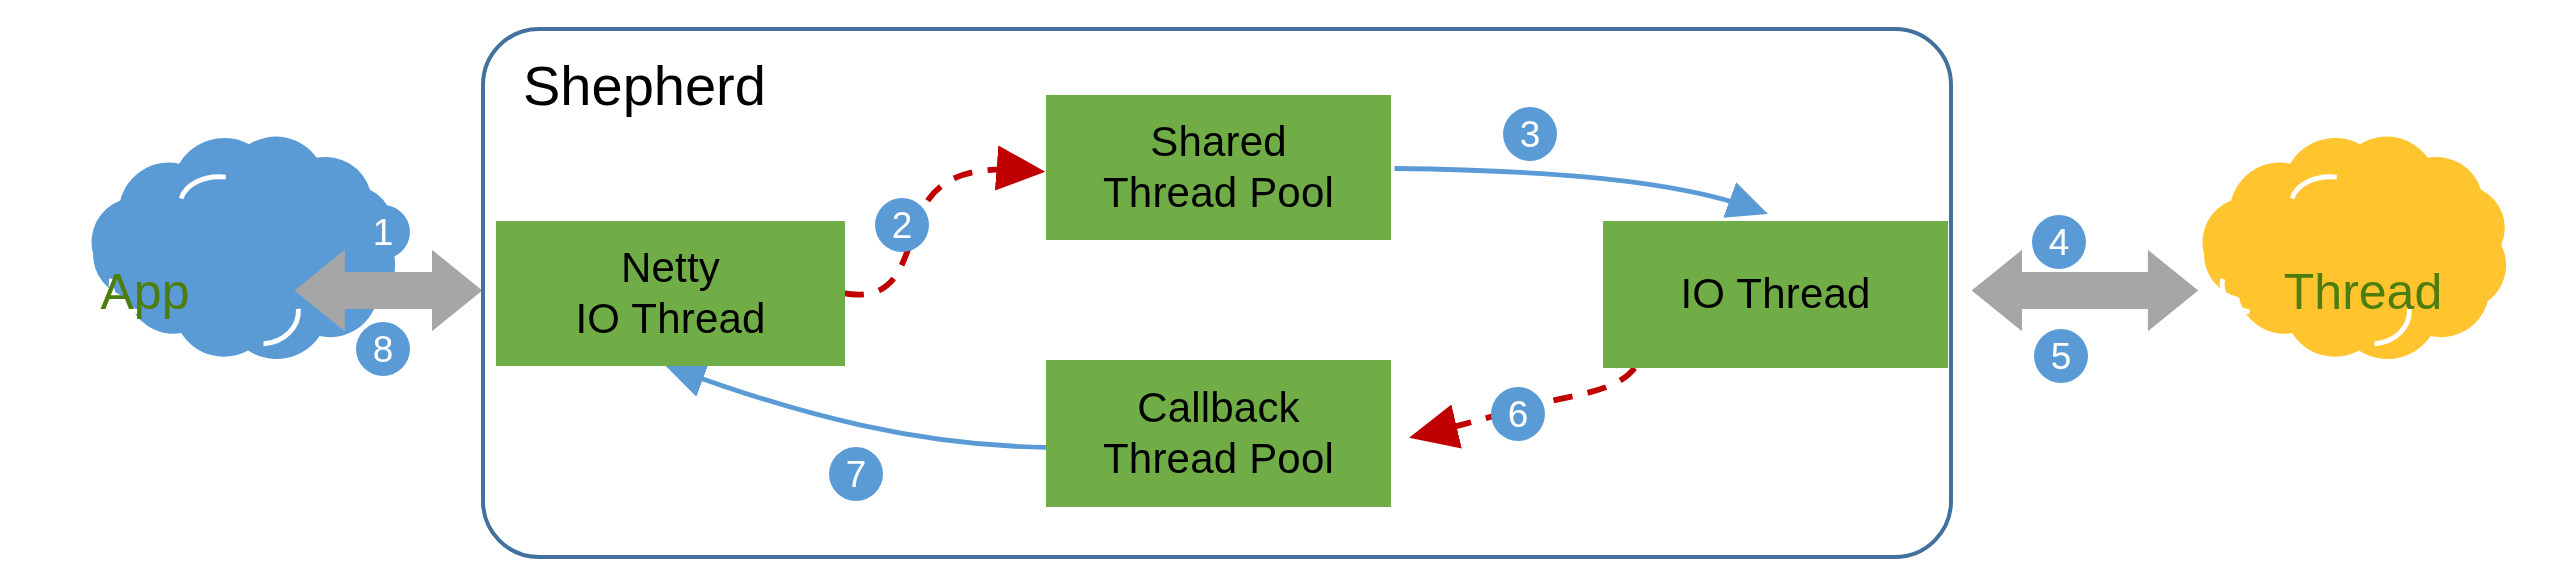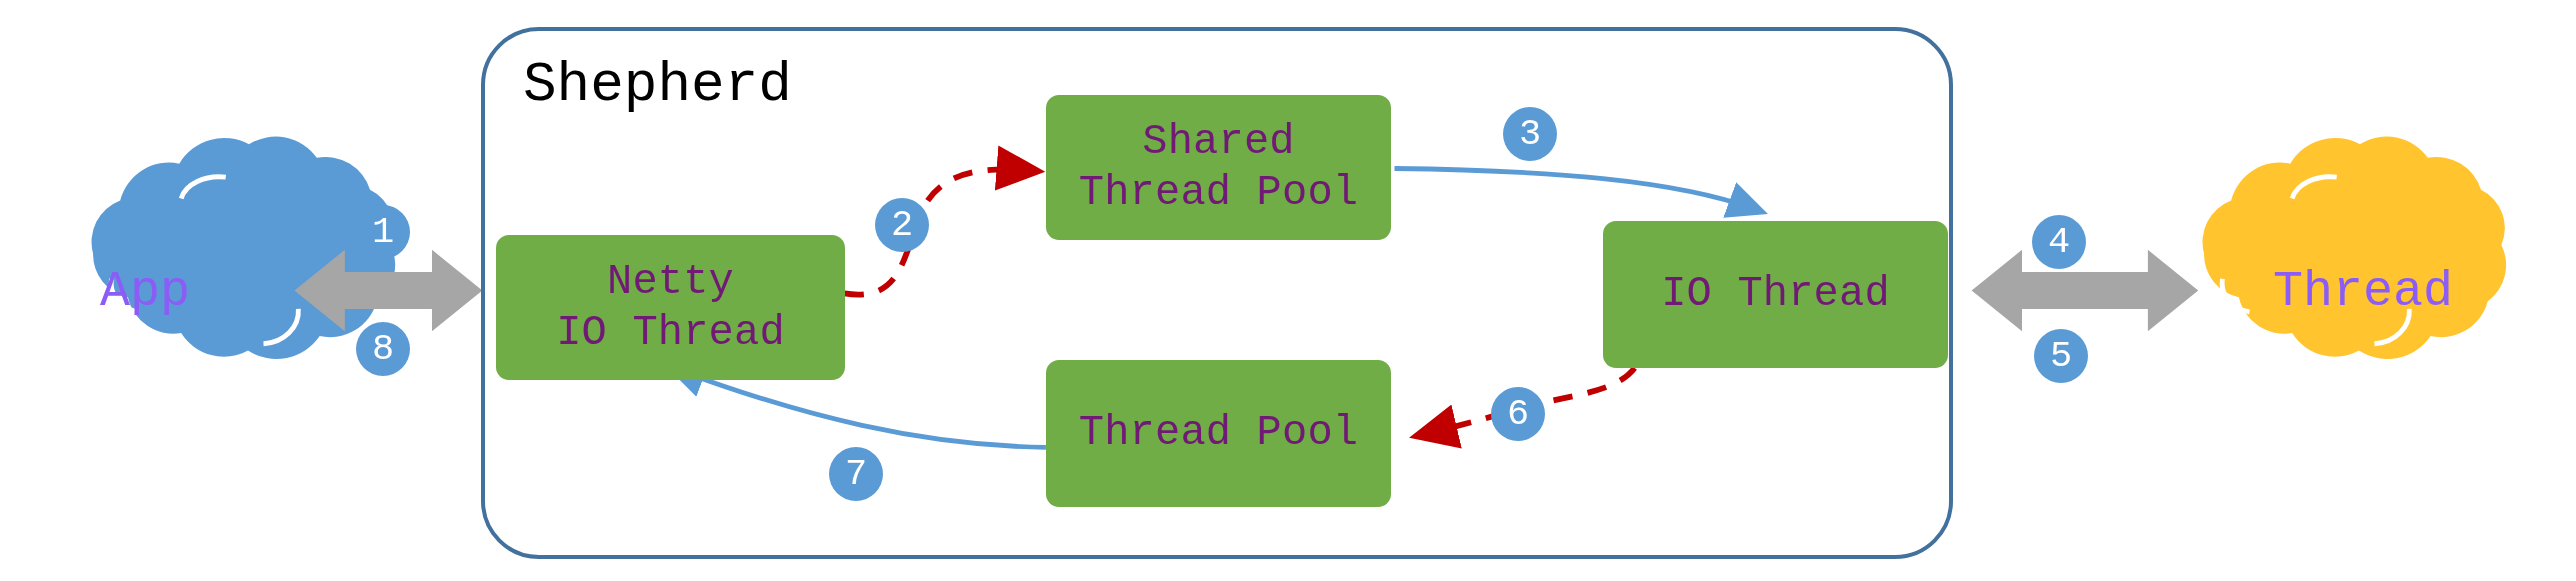--- a/index.html
+++ b/index.html
@@ -1,23 +1,23 @@
 <!DOCTYPE html>
 <html><head>
 <meta charset="utf-8">
 <style>
   html,body{margin:0;padding:0;background:#ffffff;}
   body{width:2576px;height:581px;overflow:hidden;font-family:"Liberation Sans",sans-serif;}
-  #stage{position:relative;width:2576px;height:581px;background:#fff;font-family:Liberation Mono, monospace;}
+  #stage{position:relative;width:2576px;height:581px;background:#fff;}
   svg.layer{position:absolute;left:0;top:0;width:2576px;height:581px;}
   .box{position:absolute;display:flex;align-items:center;justify-content:center;
-       flex-direction:column;background:#70AD47;color:#701a75;
-       font-size:42px;line-height:1.20;text-align:center;letter-spacing:0.2px;border-radius:13px;}
+       flex-direction:column;background:#70AD47;color:#000000;
+       font-size:42px;line-height:1.20;text-align:center;letter-spacing:0.2px;}
   .box span{display:block;white-space:nowrap;}
-  .cloud-label{position:absolute;color:#8b5cf6;font-size:50px;white-space:nowrap;
+  .cloud-label{position:absolute;color:#4d7c0f;font-size:50px;white-space:nowrap;
        text-align:center;pointer-events:none;}
   .title{position:absolute;color:#000000;font-size:56px;white-space:nowrap;}
   .badge{position:absolute;width:54px;height:54px;border-radius:50%;
        background:#5B9BD5;color:#ffffff;display:flex;align-items:center;
        justify-content:center;font-size:37px;line-height:1;}
   .shep-rect{position:absolute;border:4.8px solid #41719C;border-radius:58px;
        background:transparent;box-sizing:border-box;}
 </style>
 </head>
 <body>
@@ -102,35 +102,36 @@
   <div class="title" style="left:523px;top:53px;">Shepherd</div>
 
   <div class="cloud-label" style="left:58px;top:263px;width:174px;">
     <span>App</span>
   </div>
 
   <div class="cloud-label" style="left:2237px;top:263px;width:252px;">
     <span>Thread</span>
   </div>
 
-  <div class="box" style="left:496px;top:221px;width:349px;height:145px;margin-top:14px;">
+  <div class="box" style="left:496px;top:221px;width:349px;height:145px;">
     <span>Netty</span>
     <span>IO Thread</span>
   </div>
 
   <div class="box" style="left:1046px;top:95px;width:345px;height:145px;">
     <span>Shared</span>
     <span>Thread Pool</span>
   </div>
 
   <div class="box" style="left:1603px;top:221px;width:345px;height:147px;">
     <span>IO Thread</span>
   </div>
 
   <div class="box" style="left:1046px;top:360px;width:345px;height:147px;">
+    <span>Callback</span>
     <span>Thread Pool</span>
   </div>
 
   <div class="badge" style="left:356px;top:205px;">
     <span>1</span>
   </div>
 
   <div class="badge" style="left:356px;top:322px;">
     <span>8</span>
   </div>

